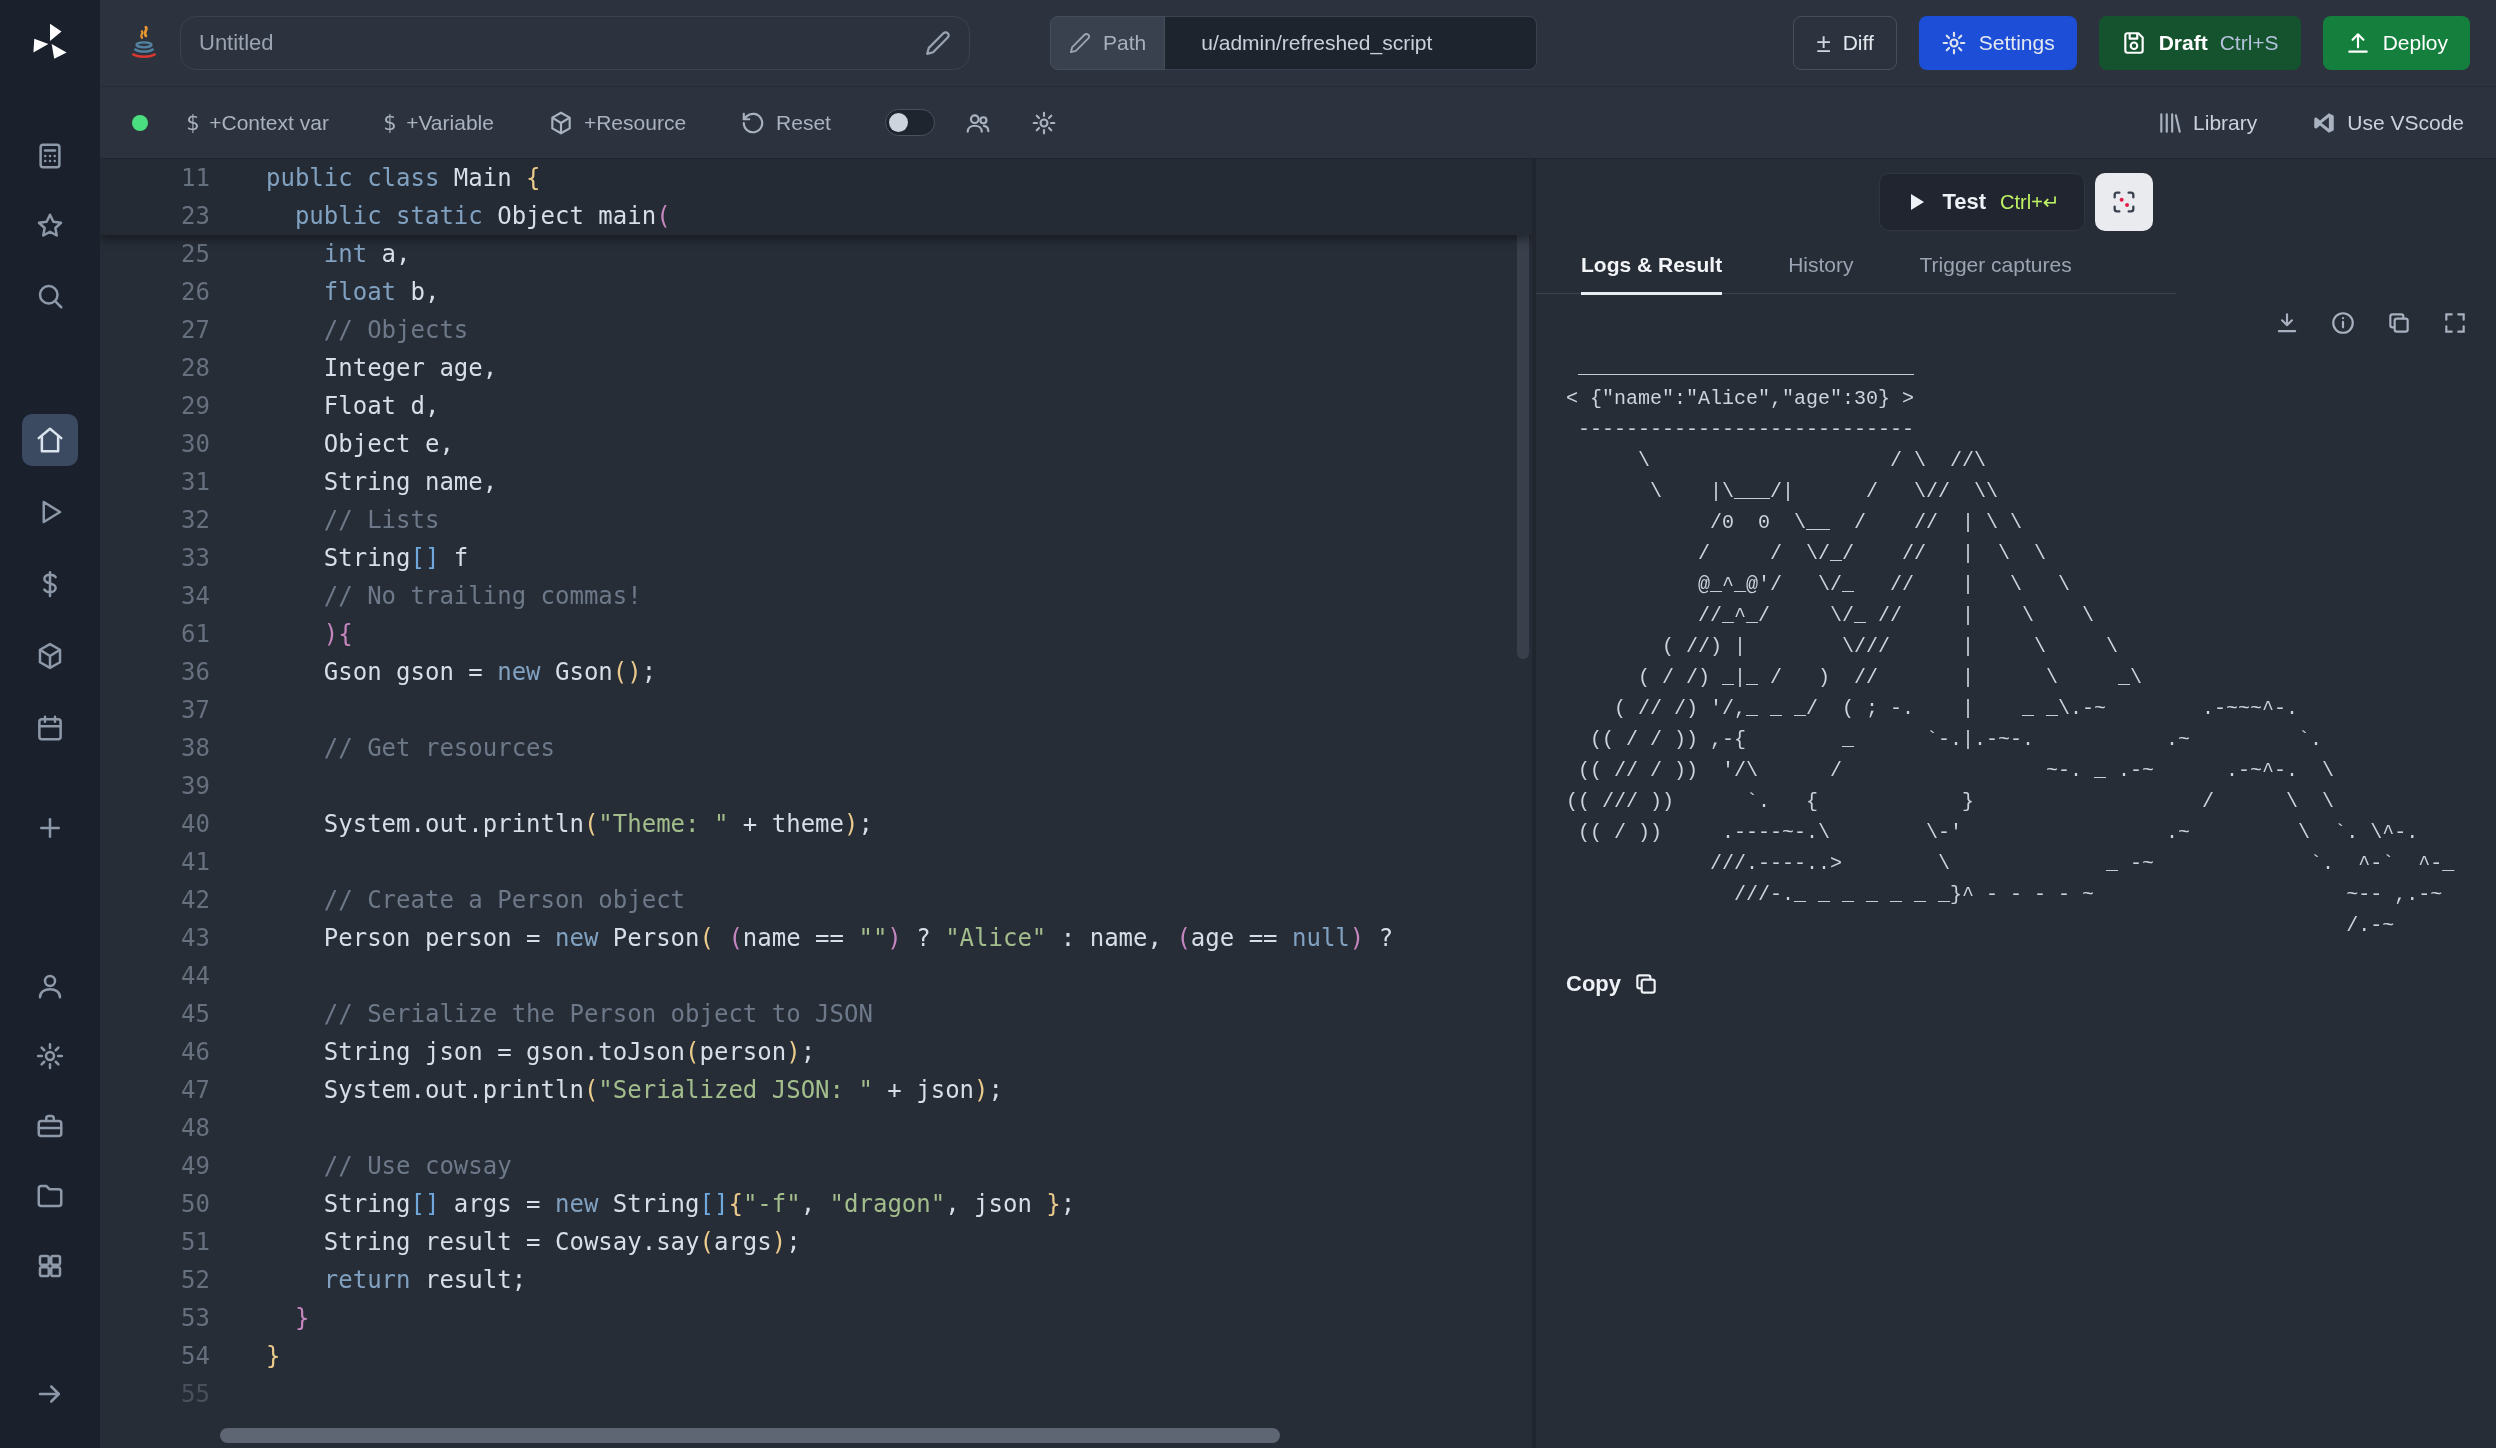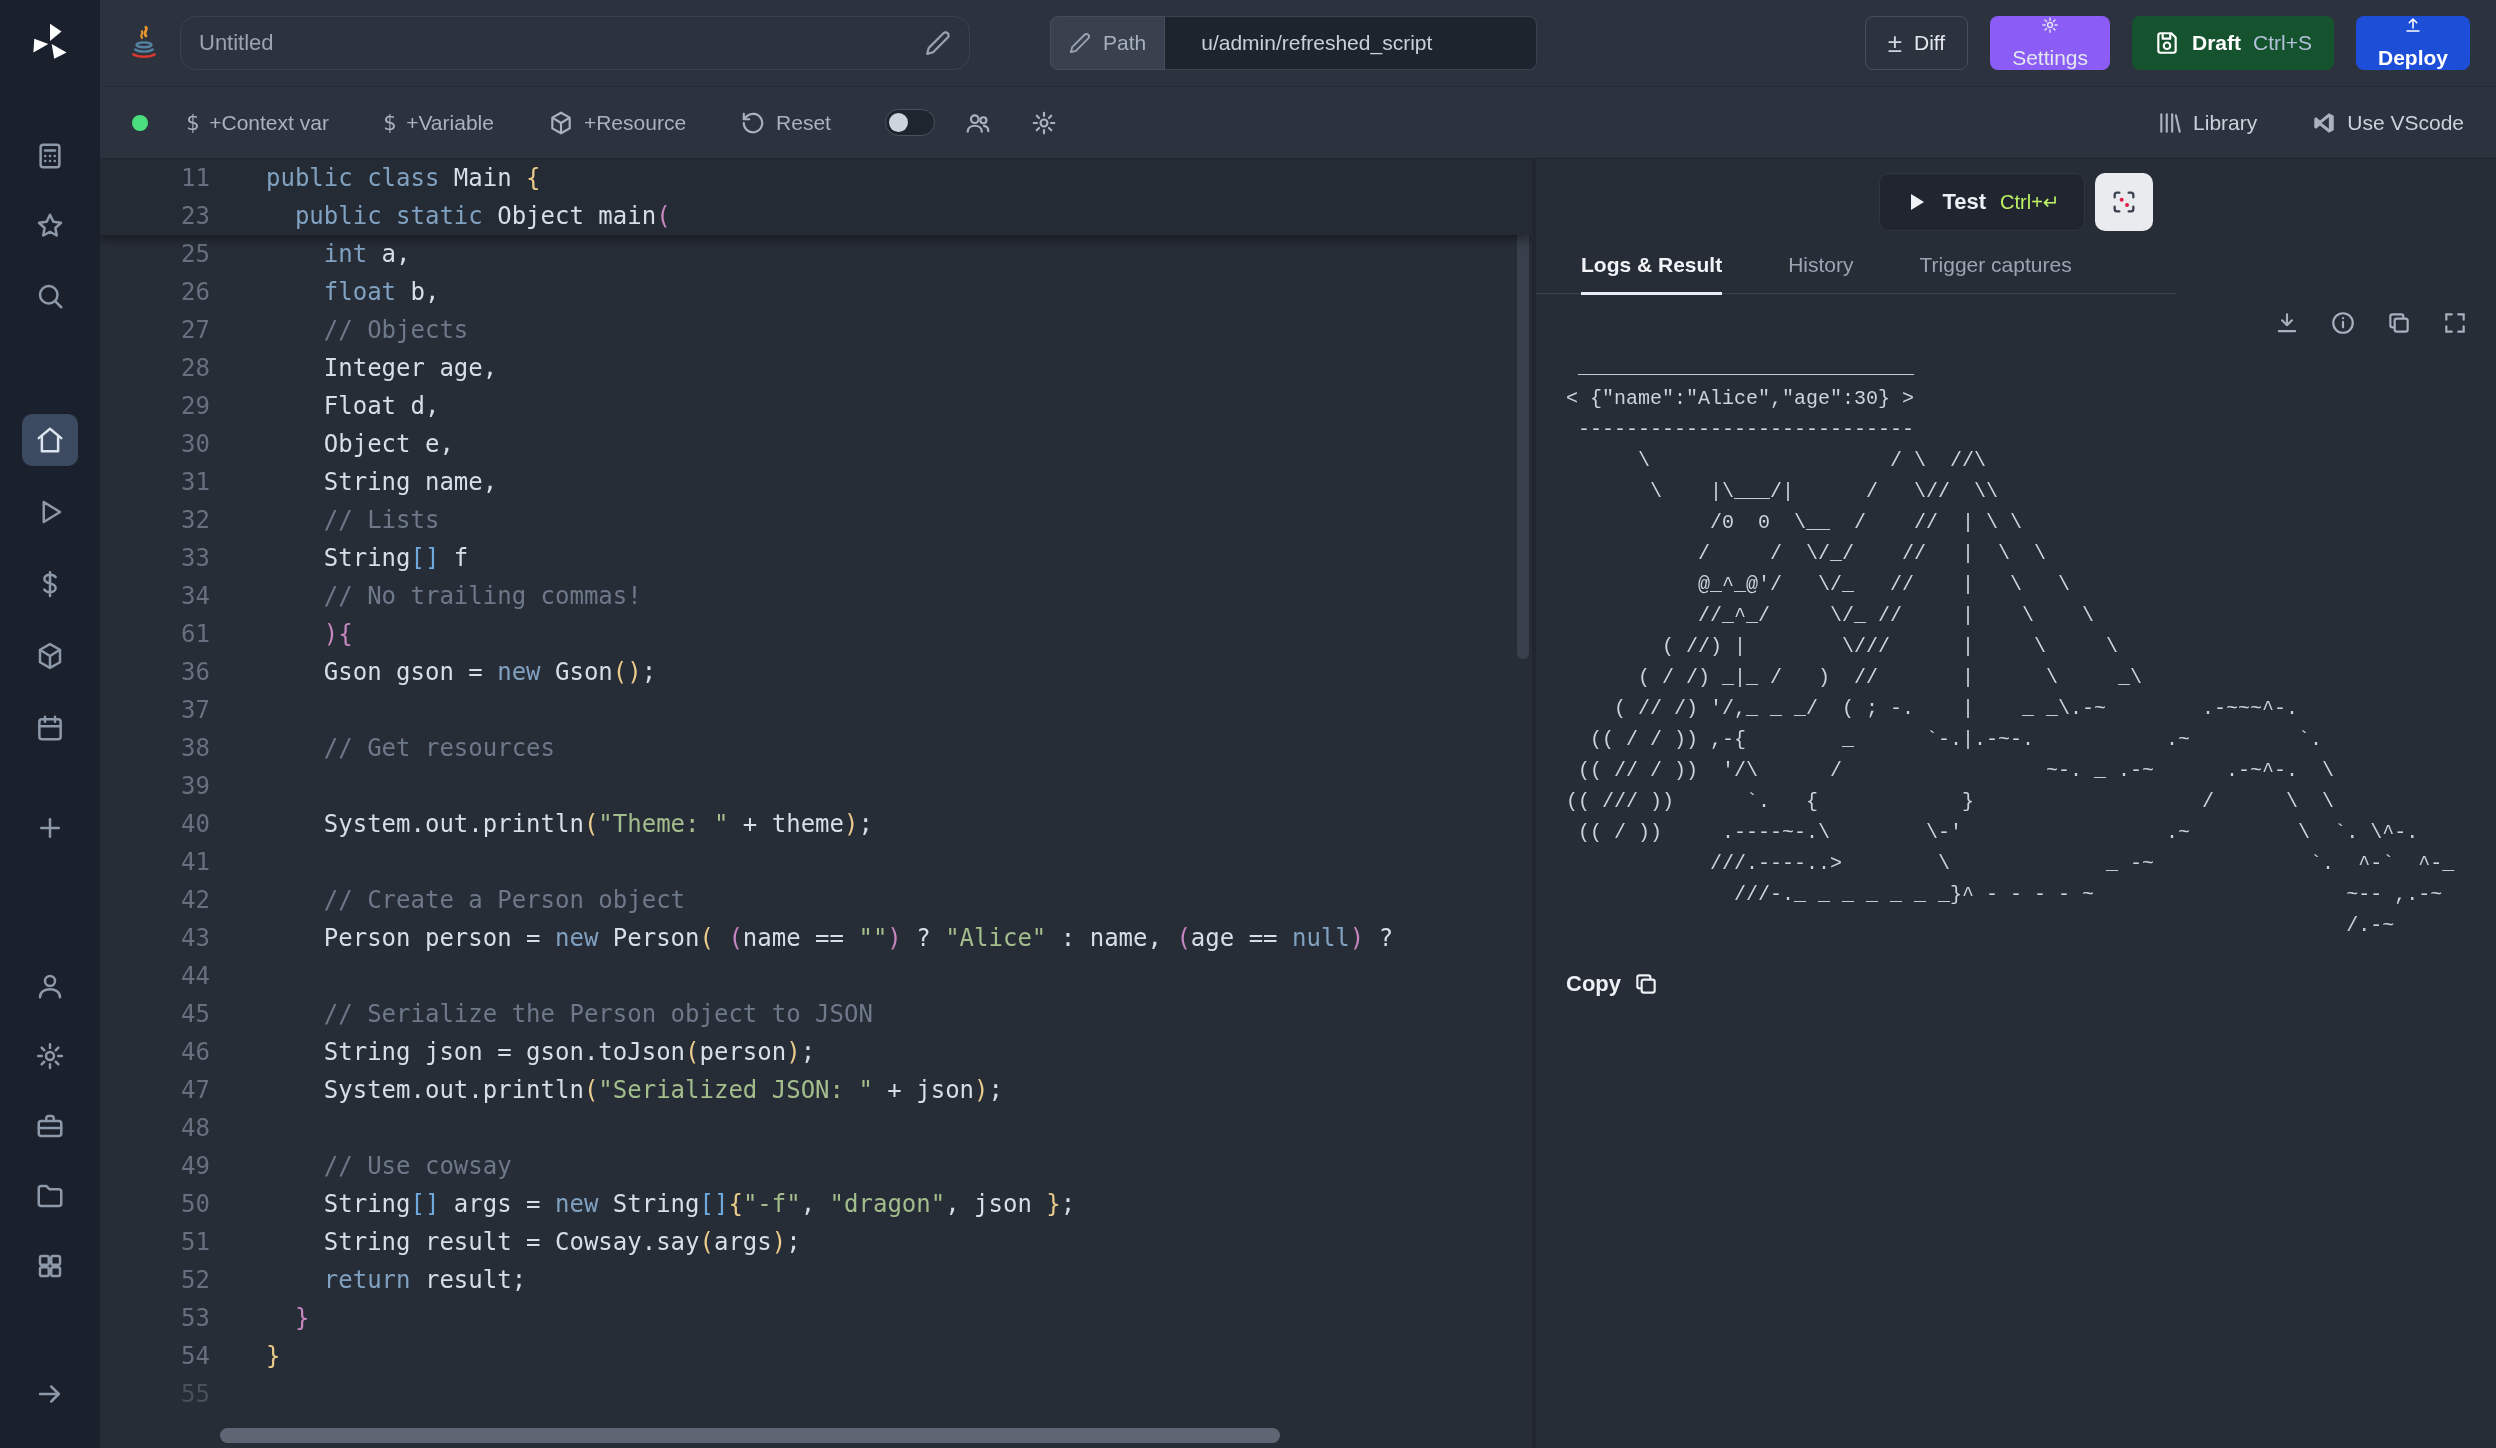--- a/index.html
+++ b/index.html
@@ -29,24 +29,24 @@
   .mini-ic { width:26px; height:26px; color:#9aa3b2; }
   .path-group { display:flex; margin-left:80px; height:54px; }
   .path-label { display:flex; align-items:center; gap:12px; background:#3a414e; border:1px solid #454d5c;
     border-radius:8px 0 0 8px; padding:0 18px; color:#a7b0be; font-size:21px; }
   .path-value { display:flex; align-items:center; background:#1e242e; border:1px solid #3a4150; border-left:none;
     border-radius:0 8px 8px 0; padding:0 36px; color:#c9d0db; font-size:21px; min-width:372px; }
   .tb-right { margin-left:auto; display:flex; align-items:center; gap:22px; }
   .btn { height:54px; border-radius:8px; display:flex; align-items:center; gap:12px; padding:0 22px;
     font-size:21px; cursor:pointer; color:#e3e8ef; }
   .btn-outline { border:1px solid #474f5e; background:transparent; }
-  .btn-soft { background:#8b5cf6;flex-direction:column; }
+  .btn-soft { background:#1d4ed8; }
   .btn-draft { background:#14532d; color:#fff; font-weight:600; }
   .btn-draft .kbd { color:#b3c1da; font-weight:400; }
-  .btn-deploy { background:#1d4ed8; color:#fff; font-weight:700;flex-direction:column; }
+  .btn-deploy { background:#15803d; color:#fff; font-weight:400; }
   .pm { font-size:26px; line-height:1; color:#cfd5de; }
 
   .toolbar { height:73px; background:#2d333e; border-top:1px solid #262c36; border-bottom:1px solid #20252e;
     display:flex; align-items:center; padding:0 32px; flex:none; color:#a9b2c0; font-size:21px; }
   .tool-item { display:flex; align-items:center; gap:10px; margin-right:54px; cursor:pointer; white-space:nowrap; }
   .dollar { font-family:"DejaVu Sans Mono",monospace; font-size:22px; }
   .dot { width:16px; height:16px; border-radius:50%; background:#4ade80; margin-right:38px; flex:none; }
   .toggle { width:50px; height:27px; border-radius:14px; background:#1f252f; border:1px solid #4a5260; position:relative; cursor:pointer; margin-right:30px; }
   .knob { position:absolute; left:3px; top:2.5px; width:19px; height:19px; border-radius:50%; background:#cdd4de; }
   .tool-ic { width:26px; height:26px; color:#a9b2c0; }

